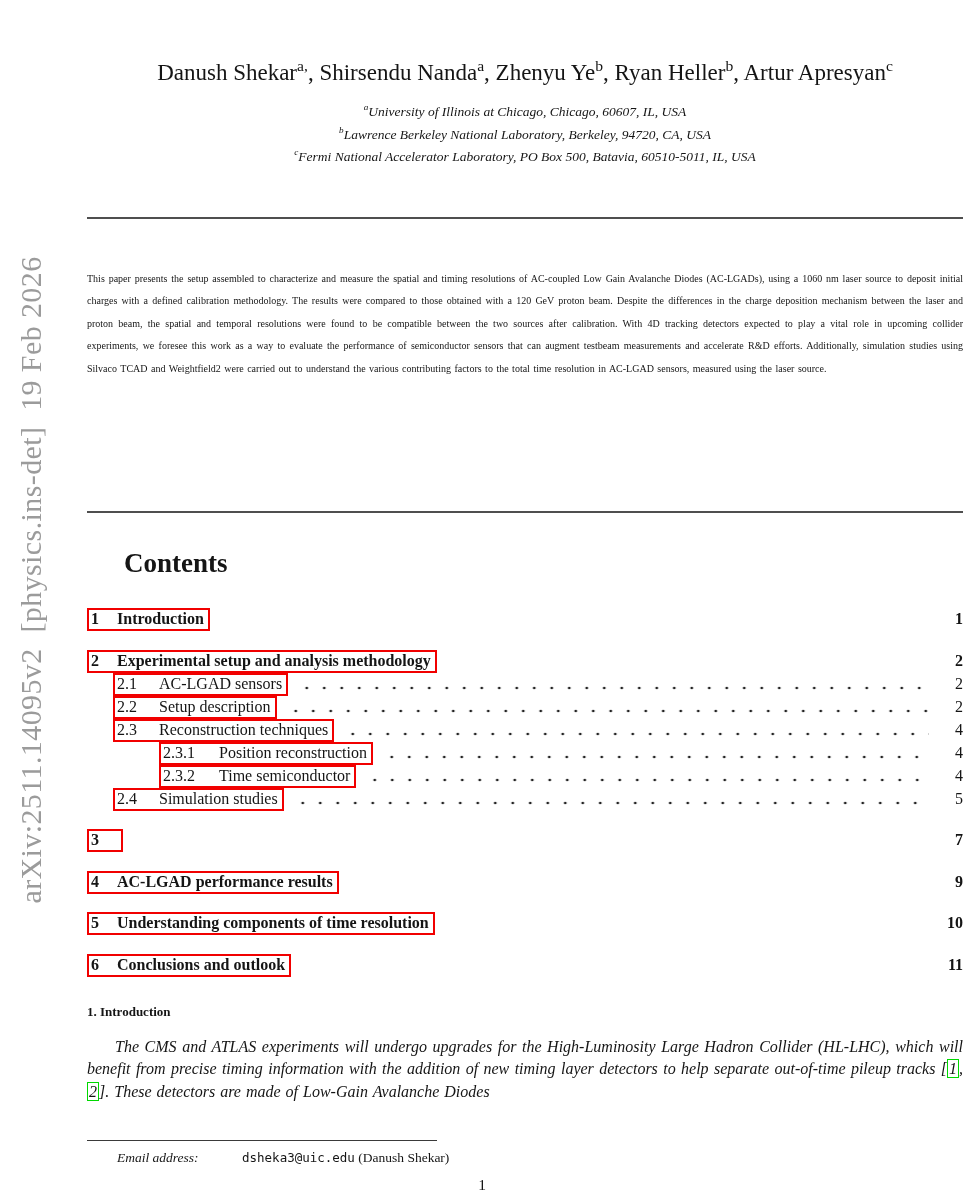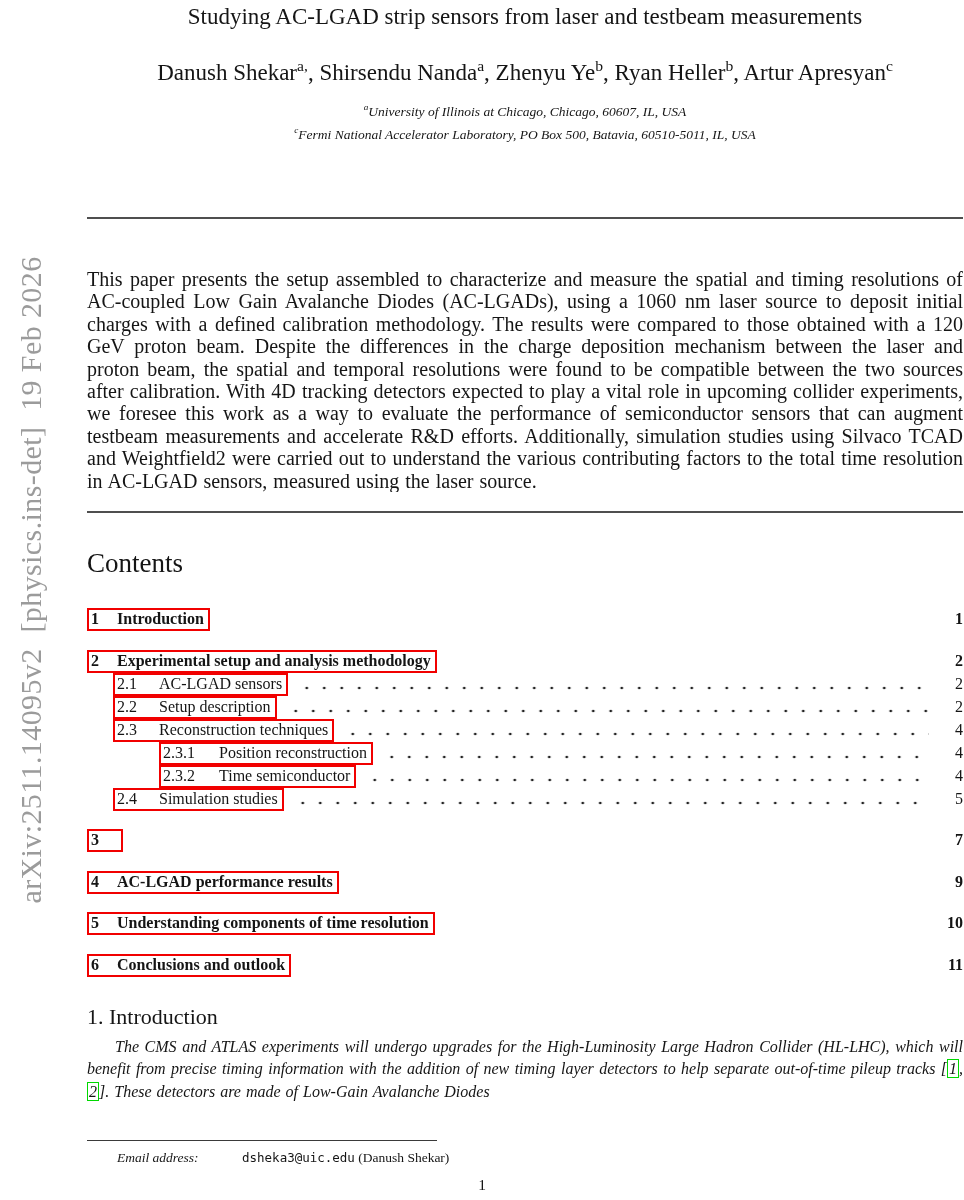--- a/index.html
+++ b/index.html
@@ -18,71 +18,69 @@
 
   
   .title   { text-align:center; font-size:23px; }
   .authors { text-align:center; font-size:23px; }
   .authors sup, .affil sup { font-size:68%; }
   .affils  { text-align:center; font-style:italic; font-size:13.5px; line-height:18px;font-family:Liberation Serif, serif; }
 
   .rule  { border:none; border-top:2px solid #4f4f4f; margin:0; }
 
   .abstract-head { font-weight:bold; font-size:16.5px; }
-  .abstract-text { font-size:20px; line-height:22.4px; text-align:justify; word-spacing:1px; max-height:232px; overflow:hidden; }
-
-  .contents-head { font-size:27px; font-weight:normal; }
+  .abstract-text { font-size:10px; line-height:22.4px; text-align:justify; word-spacing:1px; max-height:232px; overflow:hidden; }
+
+  .contents-head { font-size:27px; font-weight:bold;margin-left:37px; }
 
   
   .toc { font-size:16px; }
   .toc-row { display:flex; align-items:baseline; height:23px; }
   .toc-row.l0 { font-weight:bold; margin-top:18.5px; }
   .toc-row.l0.first { margin-top:0; }
   .toc-row.l1 { padding-left:26px; }
   .toc-row.l2 { padding-left:72px; }
   .toc-box { border:2px solid #f10000; padding:0 4px 1px 2px; display:inline-flex; align-items:baseline; cursor:pointer; }
   .l0 .toc-num { min-width:26px; }
   .l1 .toc-num { min-width:30px; margin-right:12px; }
   .l2 .toc-num { min-width:42px; margin-right:14px; }
   .toc-leader {
     flex:1; align-self:stretch; margin:0 8px 0 10px;
     background-image:radial-gradient(circle, #222 1.4px, transparent 1.6px);
     background-size:17.5px 6px; background-position:left bottom 5px; background-repeat:repeat-x;
   }
   .l0 .toc-leader { background:none; }
   .toc-page { min-width:26px; text-align:right; }
 
-  .section-head { font-weight:normal; font-size:22px; }
+  .section-head { font-weight:bold; font-size:13px; }
   .body-para { font-size:16px; line-height:22.4px; text-align:justify; word-spacing:1px; text-indent:28px; }
   .cite { border:1.5px solid #00d800; padding:0 1px; cursor:pointer; }
 
   .footnote-rule { width:350px; border:none; border-top:1.5px solid #3a3a3a; margin:0; }
   .footnote { font-size:13.5px; margin-top:9px; padding-left:30px; }
   .footnote .label { font-style:italic; }
   .footnote .email { font-family:"DejaVu Sans Mono", monospace; font-size:12.5px;margin-left:40px; }
   .pagenum { position:absolute; left:0; top:1176px; width:964px; text-align:center; font-size:15.5px; }
 </style>
 </head>
 <body>
 
 <div class="page">
 
   <div class="watermark">arXiv:2511.14095v2  [physics.ins-det]  19 Feb 2026</div>
 
-  <div class="abs" style="top:4px;">
-    <div class="title">Studying AC-LGAD strip sensors from laser and testbeam measurements</div>
-  </div>
 
   <div class="abs" style="top:57px;">
     <div class="authors"><span>Danush Shekar<sup>a,</sup></span>, <span>Shirsendu Nanda<sup>a</sup></span>, <span>Zhenyu Ye<sup>b</sup></span>, <span>Ryan Heller<sup>b</sup></span>, <span>Artur Apresyan<sup>c</sup></span></div>
   </div>
 
   <div class="abs" style="top:98px;">
     <div class="affils">
         <div class="affil"><sup>a</sup>University of Illinois at Chicago, Chicago, 60607, IL, USA</div>
+        <div class="affil"><sup>b</sup>Lawrence Berkeley National Laboratory, Berkeley, 94720, CA, USA</div>
         <div class="affil"><sup>c</sup>Fermi National Accelerator Laboratory, PO Box 500, Batavia, 60510-5011, IL, USA</div>
       </div>
   </div>
 
   <hr class="rule abs" style="top:217px;">
 
 
   <div class="abs" style="top:268px;">
     <div class="abstract-text">This paper presents the setup assembled to characterize and measure the spatial and timing resolutions of AC-coupled Low Gain Avalanche Diodes (AC-LGADs), using a 1060 nm laser source to deposit initial charges with a defined calibration methodology. The results were compared to those obtained with a 120 GeV proton beam. Despite the differences in the charge deposition mechanism between the laser and proton beam, the spatial and temporal resolutions were found to be compatible between the two sources after calibration. With 4D tracking detectors expected to play a vital role in upcoming collider experiments, we foresee this work as a way to evaluate the performance of semiconductor sensors that can augment testbeam measurements and accelerate R&amp;D efforts. Additionally, simulation studies using Silvaco TCAD and Weightfield2 were carried out to understand the various contributing factors to the total time resolution in AC-LGAD sensors, measured using the laser source.</div>
   </div>

